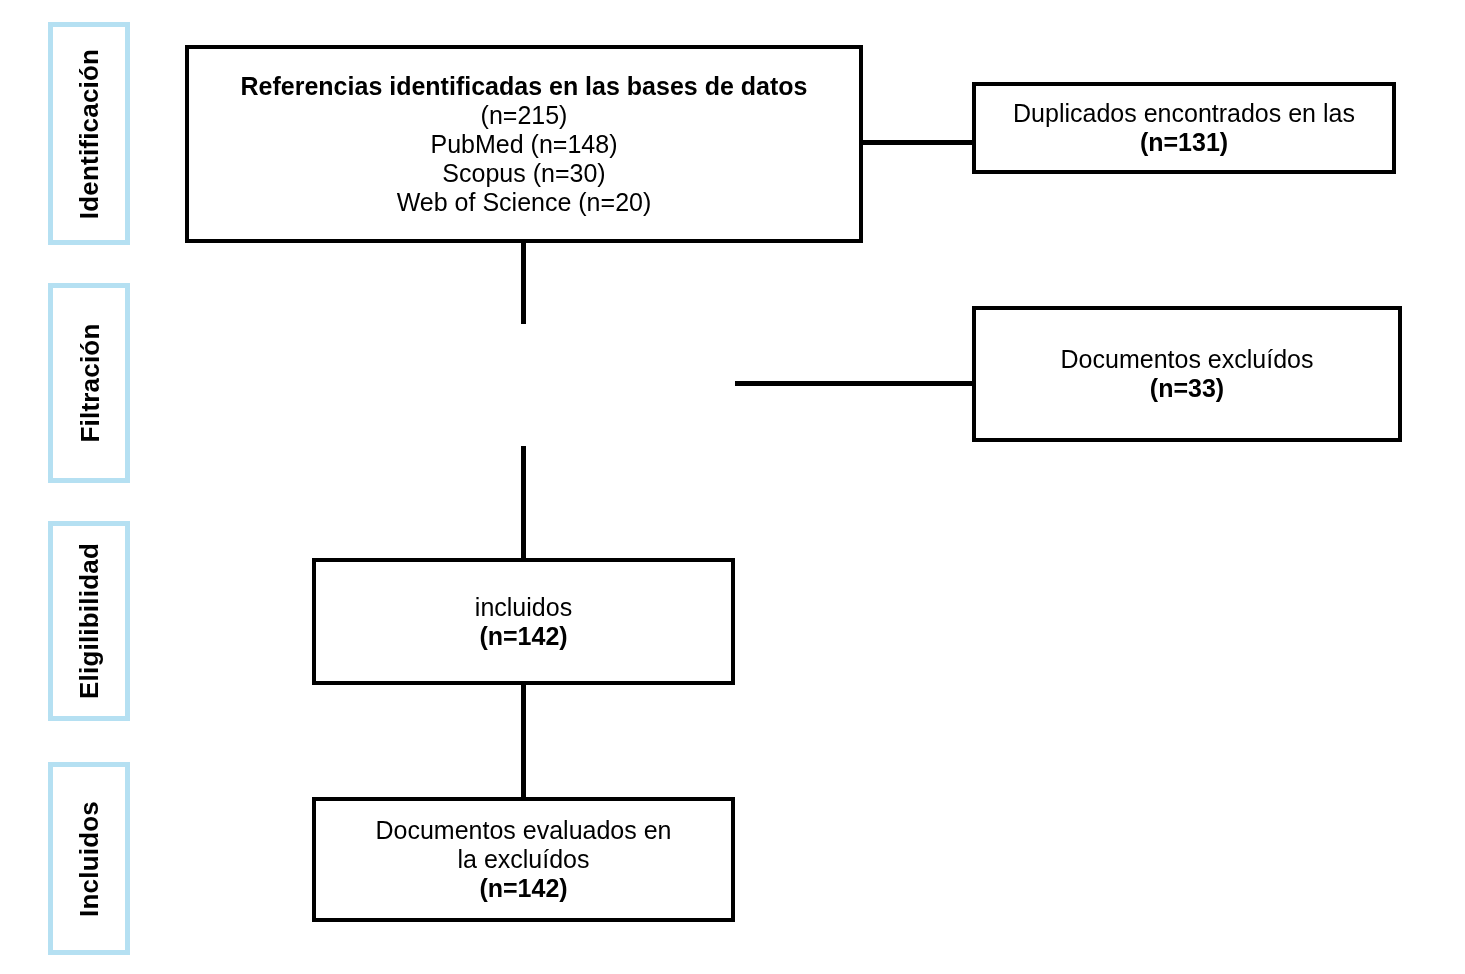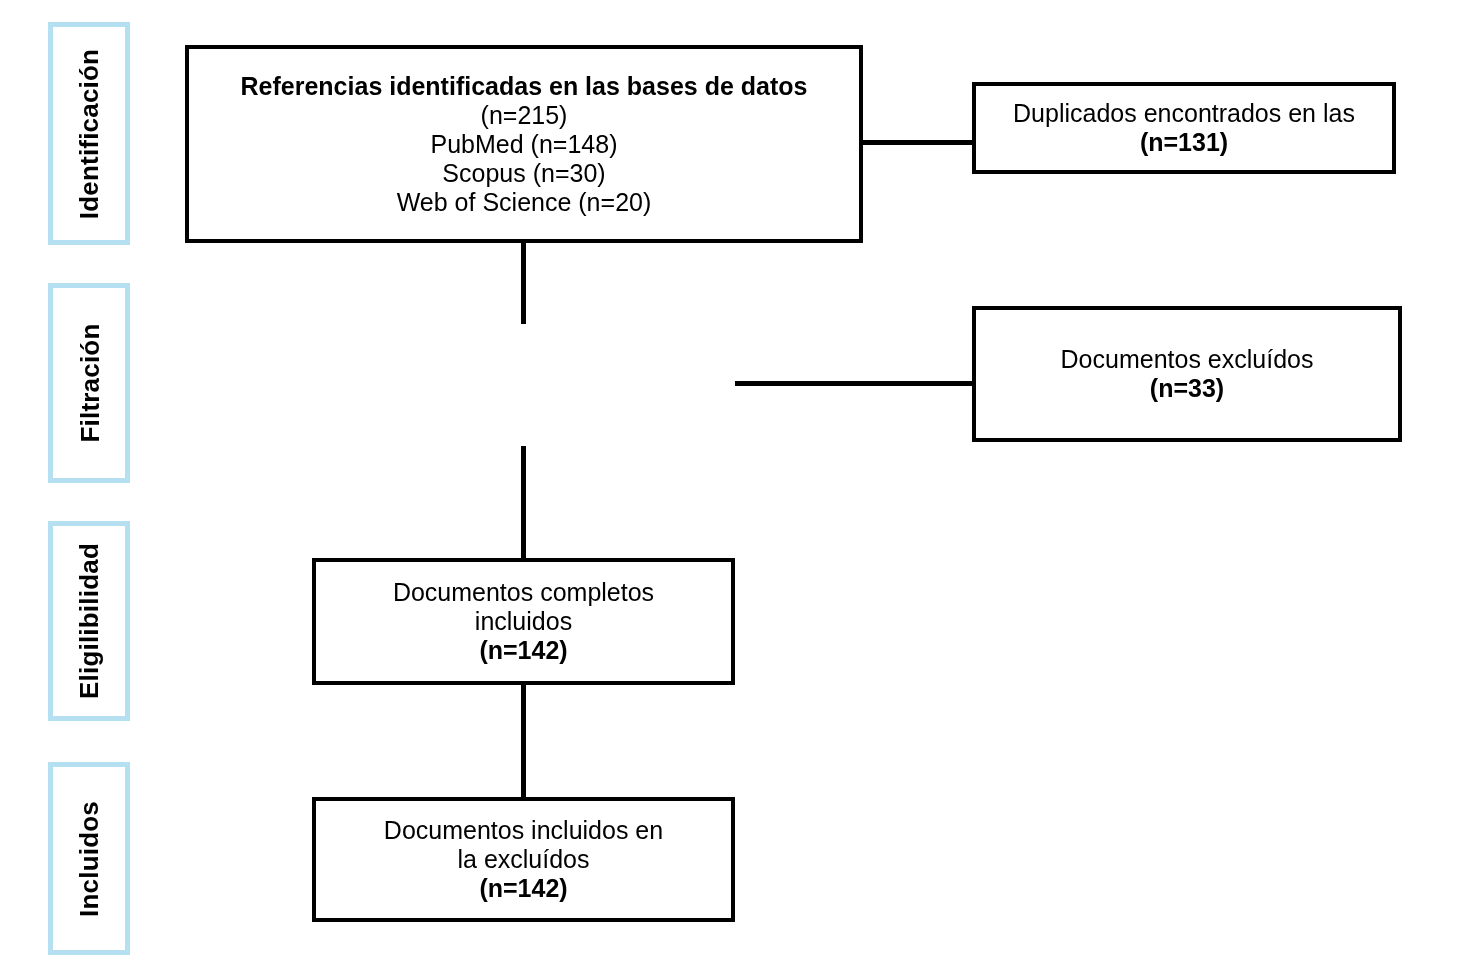--- a/index.html
+++ b/index.html
@@ -111,24 +111,23 @@
     <div class="line bold">(n=131)</div>
   </div>
 
 
   <div class="flow-box" style="left:972px; top:306px; width:430px; height:136px;">
     <div class="line">Documentos excluídos</div>
     <div class="line bold">(n=33)</div>
   </div>
 
   <div class="flow-box" style="left:312px; top:558px; width:423px; height:127px;">
-    <div class="line">Documentos completos</div>
     <div class="line">incluidos</div>
     <div class="line bold">(n=142)</div>
   </div>
 
   <div class="flow-box" style="left:312px; top:797px; width:423px; height:125px;">
-    <div class="line">Documentos incluidos en</div>
+    <div class="line">Documentos evaluados en</div>
     <div class="line">la excluídos</div>
     <div class="line bold">(n=142)</div>
   </div>
 
 </div>
 
 </body></html>

